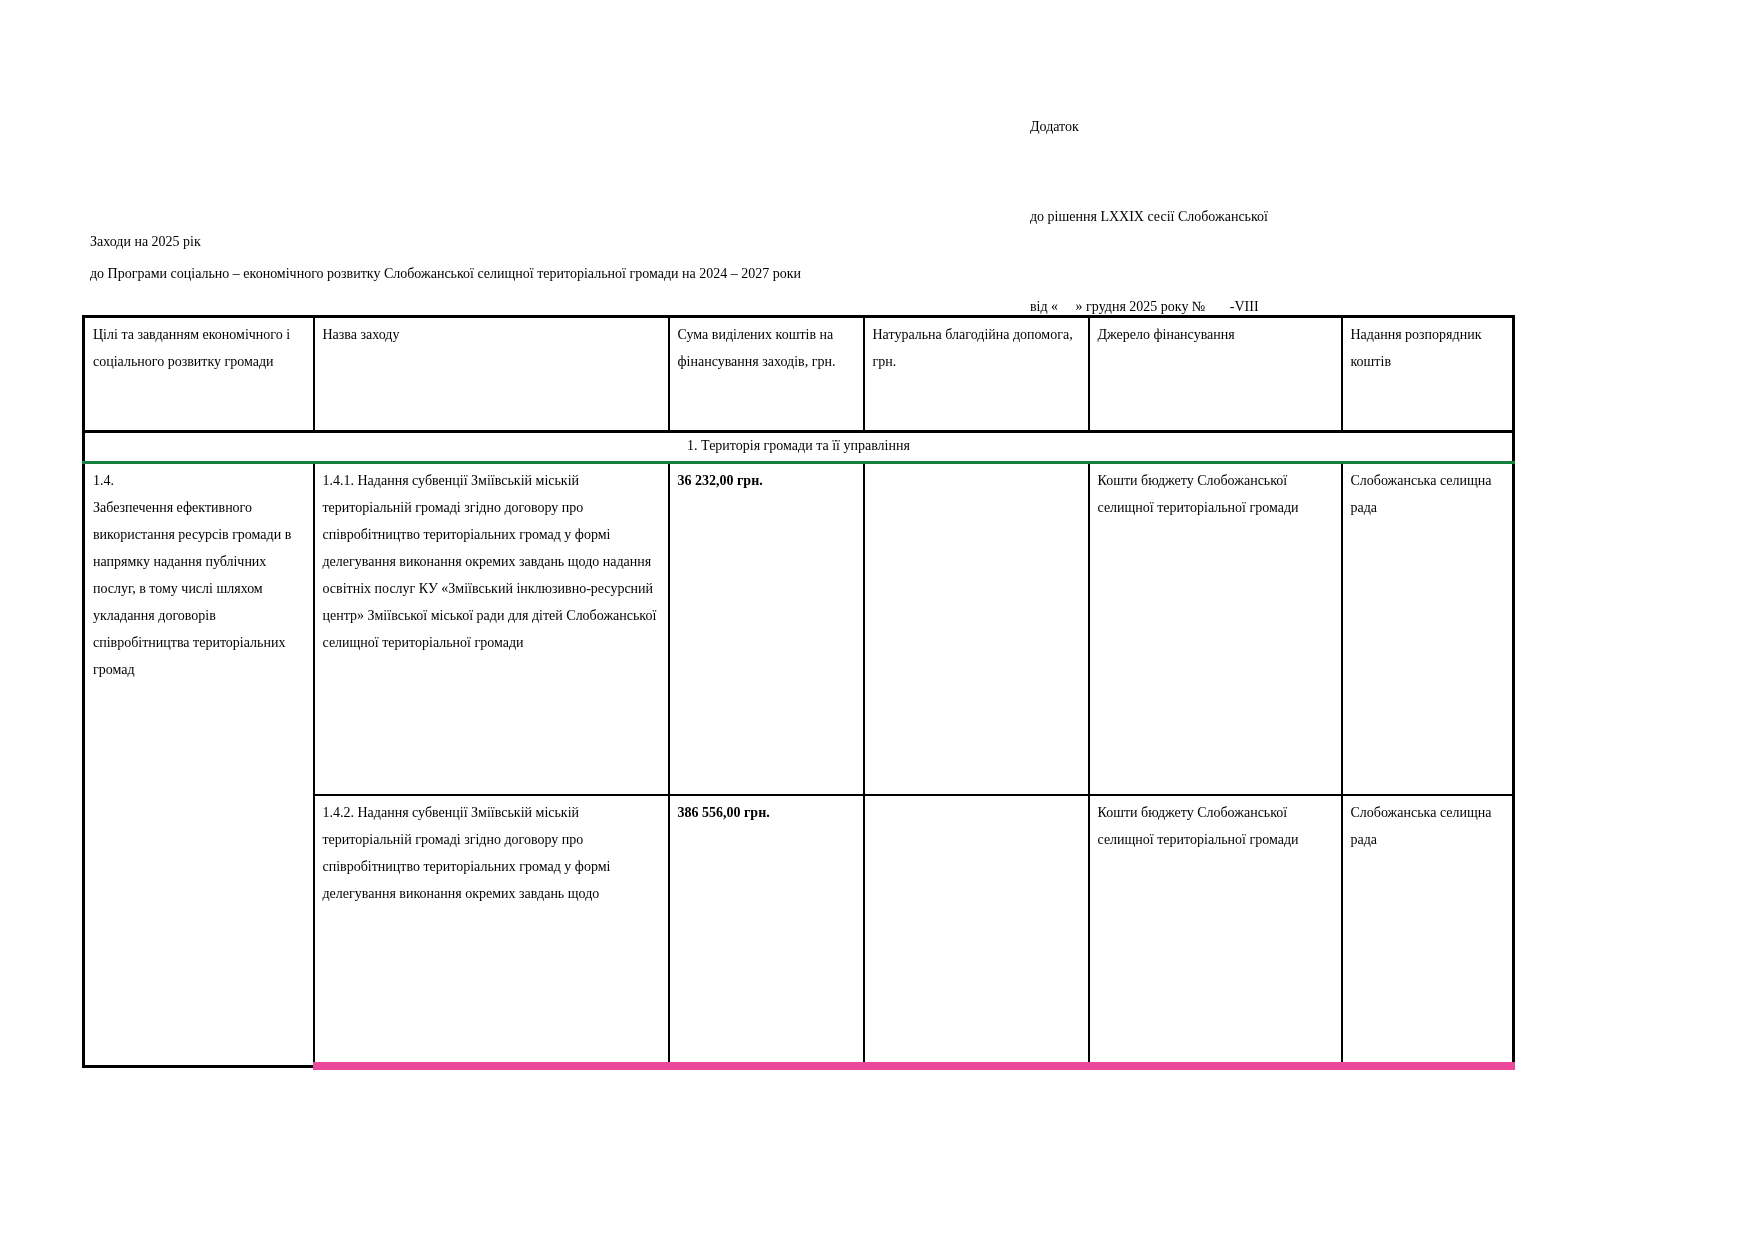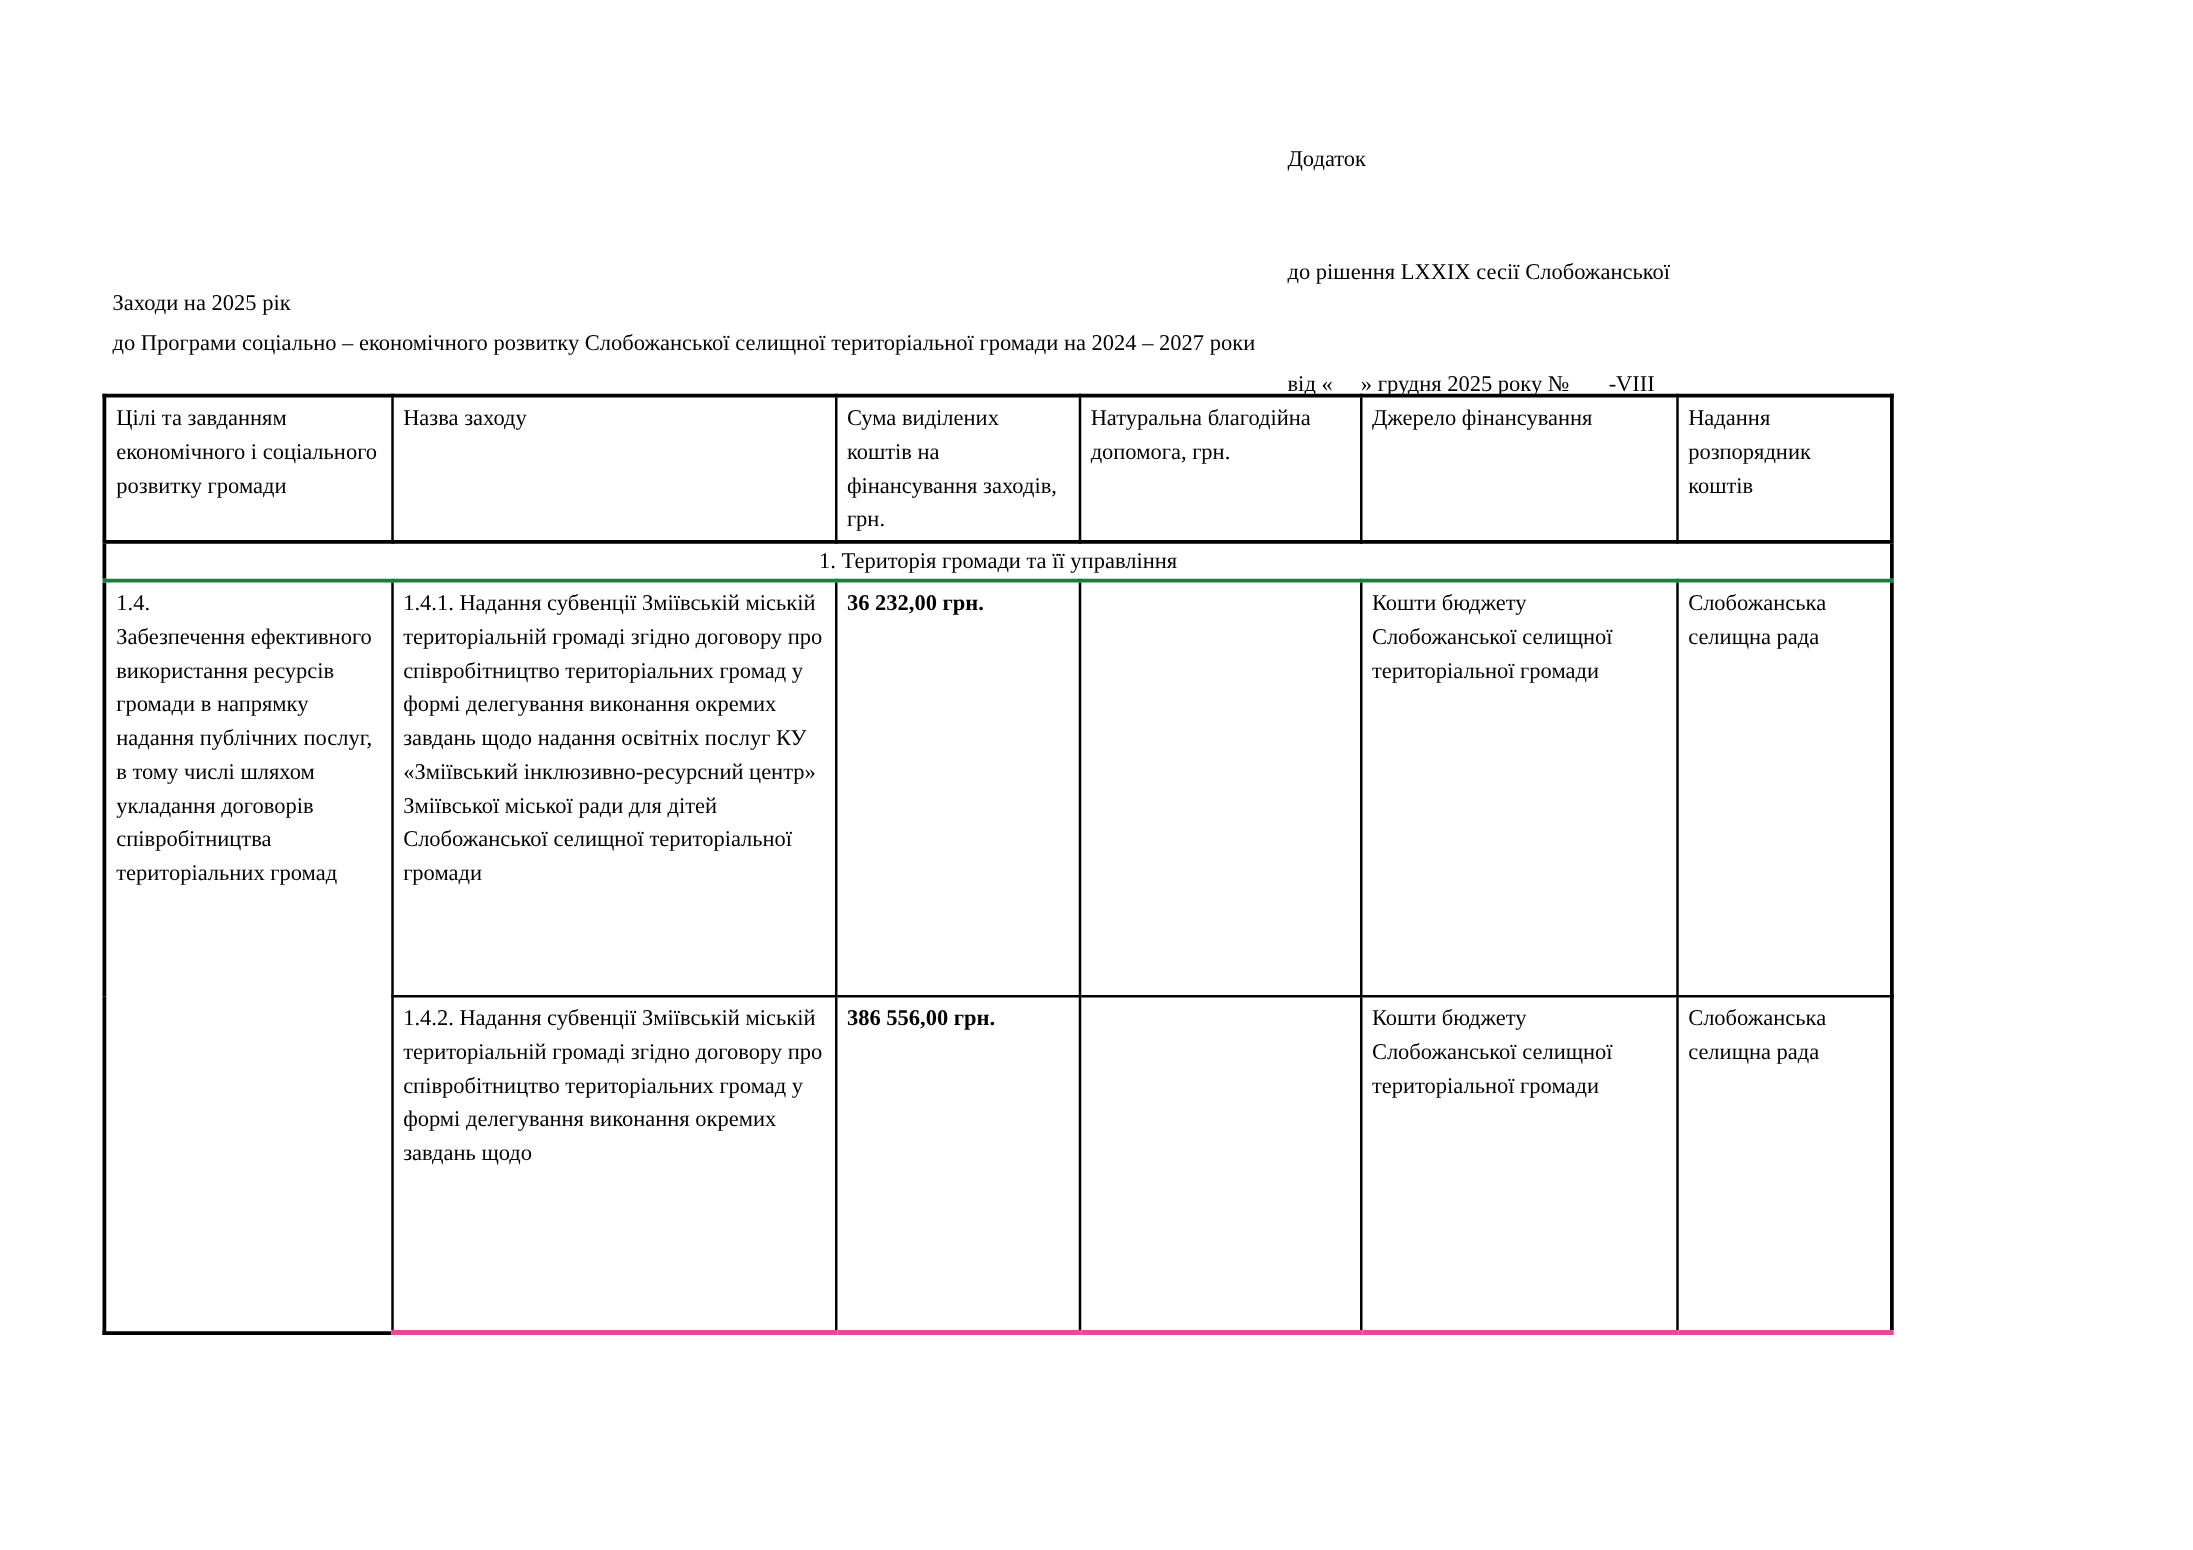--- a/index.html
+++ b/index.html
@@ -7,21 +7,21 @@
     padding: 0;
     background: #ffffff;
   }
   .page {
     position: relative;
     width: 1754px;
     height: 1240px;
     background: #ffffff;
     color: #000000;
     font-family: "Liberation Serif", "DejaVu Serif", serif;
-    font-size: 18px;
+    font-size: 14px;
     overflow: hidden;
   }
   .header-block {
     position: absolute;
     left: 1030px;
     top: 52px;
     line-height: 30px;
     white-space: pre;
   }
   .title-block {
@@ -52,21 +52,21 @@
   tr.header-row td { height: 106px; }
   tr.section-row td {
     height: 24px;
     text-align: center;
     padding: 0 8px 2px 8px;
     line-height: 26px;
     border-top: 3px solid #000000;
     border-bottom: 3px solid #15803d;
   }
   tr.data-row-1 > td { height: 324px; }
-  tr.data-row-2 > td { height: 260px; border-bottom: 4px solid #ec4899; }
+  tr.data-row-2 > td { height: 260px; border-bottom: 8px solid #ec4899; }
   td.goal-cell { border-bottom: 4px solid #000000; margin-top: 29px; }
   td.amount-cell { font-weight: bold; border-radius: 15px; }
   .col-goal    { width: 230px; }
   .col-measure { width: 355px; }
   .col-amount  { width: 195px; }
   .col-charity { width: 225px; }
   .col-source  { width: 253px; }
   .col-manager { width: 172px; }
 </style>
 </head>

